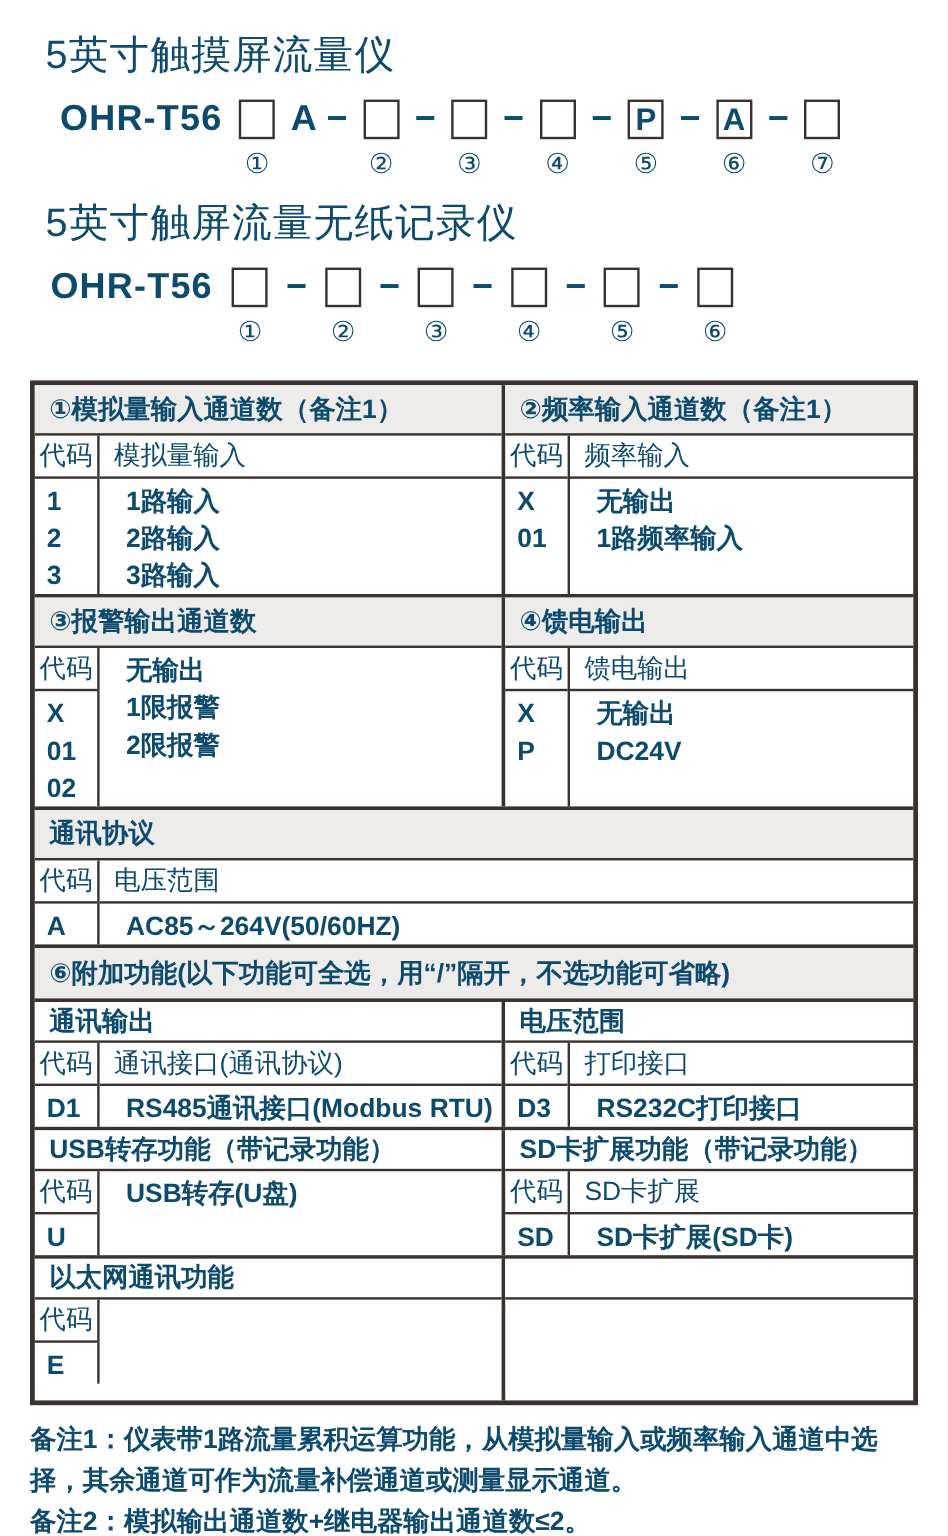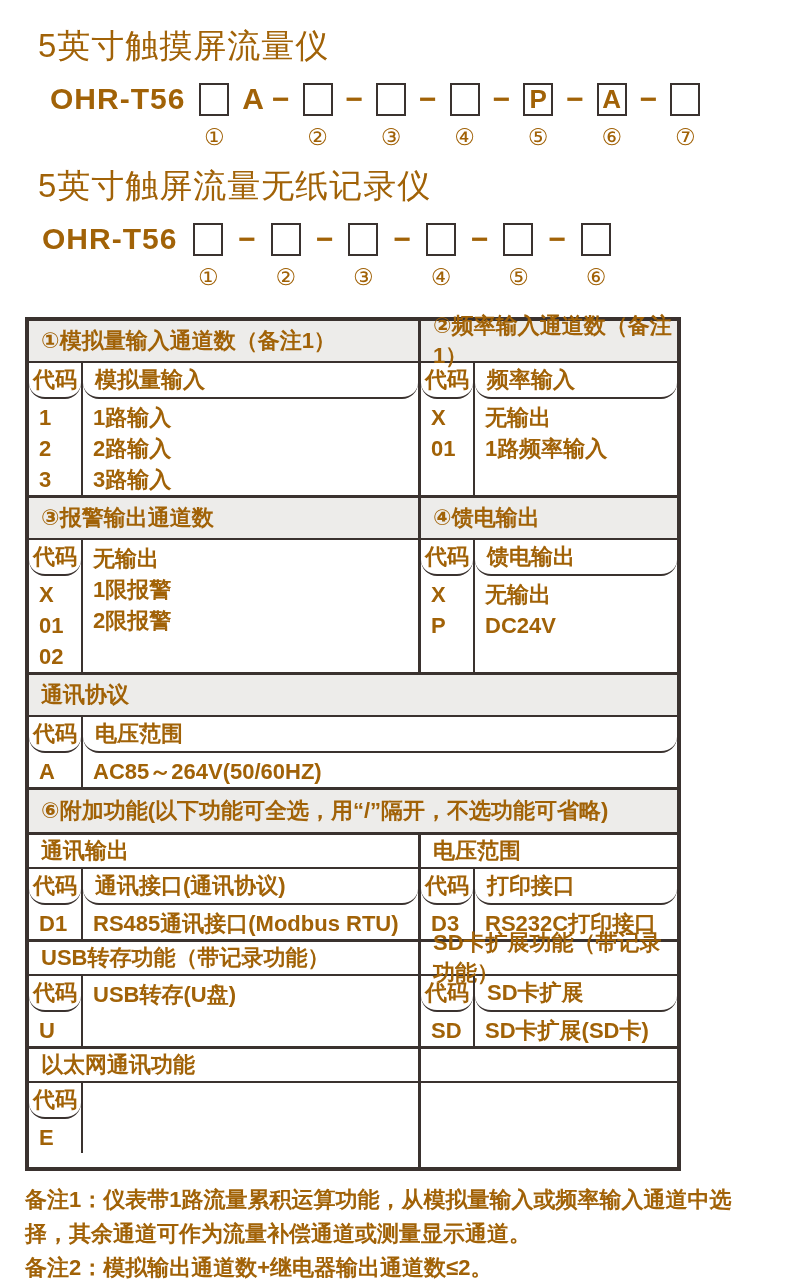--- a/index.html
+++ b/index.html
@@ -1,20 +1,20 @@
 <!DOCTYPE html>
 <html><head>
 <meta charset="utf-8">
 <style>
   * { box-sizing: border-box; margin: 0; padding: 0; }
   body { background: #ffffff; }
   .page {
     width: 790px; height: 1280px; background: #ffffff;
     font-family: "Liberation Sans", "DejaVu Sans", sans-serif;
-    color: #a16207; overflow: hidden; position: relative;
+    color: #0c4a6e; overflow: hidden; position: relative;
   }
   .title { font-size: 33px; font-weight: normal; letter-spacing: 1px; margin: 24px 0 0 38px; }
   .title2 { margin-top: 14px; }
 
   
   .model-row { display: flex; align-items: flex-start; margin: 12px 0 0 50px;
                font-size: 30px; font-weight: bold; }
   .model-row2 { margin-left: 42px; }
   .seg { height: 36px; line-height: 36px; white-space: nowrap; }
   .prefix { margin-right: 5px; letter-spacing: 1px; }
@@ -22,45 +22,45 @@
   .dashseg { margin: 0 4px; }
   .slot { display: flex; flex-direction: column; align-items: center; margin: 0 9px; }
   .model-row2 .slot { margin: 0 11px; }
   .mbox { width: 30px; height: 33px; border: 2px solid #3a322f;
           display: flex; align-items: center; justify-content: center;
           font-size: 26px; margin-top: 2px; }
   .mnum { font-family: "DejaVu Sans", sans-serif; font-size: 23px; font-weight: normal;
           margin-top: 9px; line-height: 25px; }
 
   
-  .spec { width: 656px; margin: 27px 0 0 25px; border: 4px solid #3a322f;
+  .spec { width: 740px; margin: 27px 0 0 25px; border: 4px solid #3a322f;
           display: flex; flex-direction: column; background: #fff; }
   .section { display: flex; }
   .section + .section { border-top: 3px solid #3a322f; }
   .half { display: flex; flex-direction: column; }
   .half.l { width: 389px; }
   .half.r { flex: 1; border-left: 3px solid #3a322f; }
   .full { width: 100%; display: flex; flex-direction: column; }
   .sec-head { display: flex; align-items: center; padding-left: 12px;
               font-weight: bold; font-size: 22px; border-bottom: 2px solid #3a322f; }
   .sec-head.gray { background: #edecea; height: 42px; }
   .sec-head.white { height: 34px; background: #fff; }
   .sec-head.noline { border-bottom: none; }
   .cols { display: flex; flex: 1; }
   .codecol { width: 54px; flex: 0 0 54px; border-right: 2px solid #3a322f;
              display: flex; flex-direction: column; }
   .desccol { flex: 1; display: flex; flex-direction: column; }
   .chead { height: 36px; border-bottom: 2px solid #3a322f; display: flex;
-           align-items: center; font-weight: bold; font-size: 22px; border-radius: 16px; }
+           align-items: center; font-weight: normal; font-size: 22px; }
   .codecol .chead { justify-content: center; }
   .desccol .chead { padding-left: 12px; }
   .cline { height: 31px; display: flex; align-items: center;
            font-size: 22px; font-weight: bold; }
   .codecol .cline { padding-left: 10px; }
-  .desccol .cline { padding-left: 10px; }
+  .desccol .cline { padding-left: 22px; }
   .cline.first { margin-top: 3px; }
 
   
   .notes { margin: 12px 25px 0 25px; font-size: 22px; font-weight: bold; line-height: 34px; }
   .note { display: block; }
 </style>
 </head>
 <body>
 
 <div class="page">

